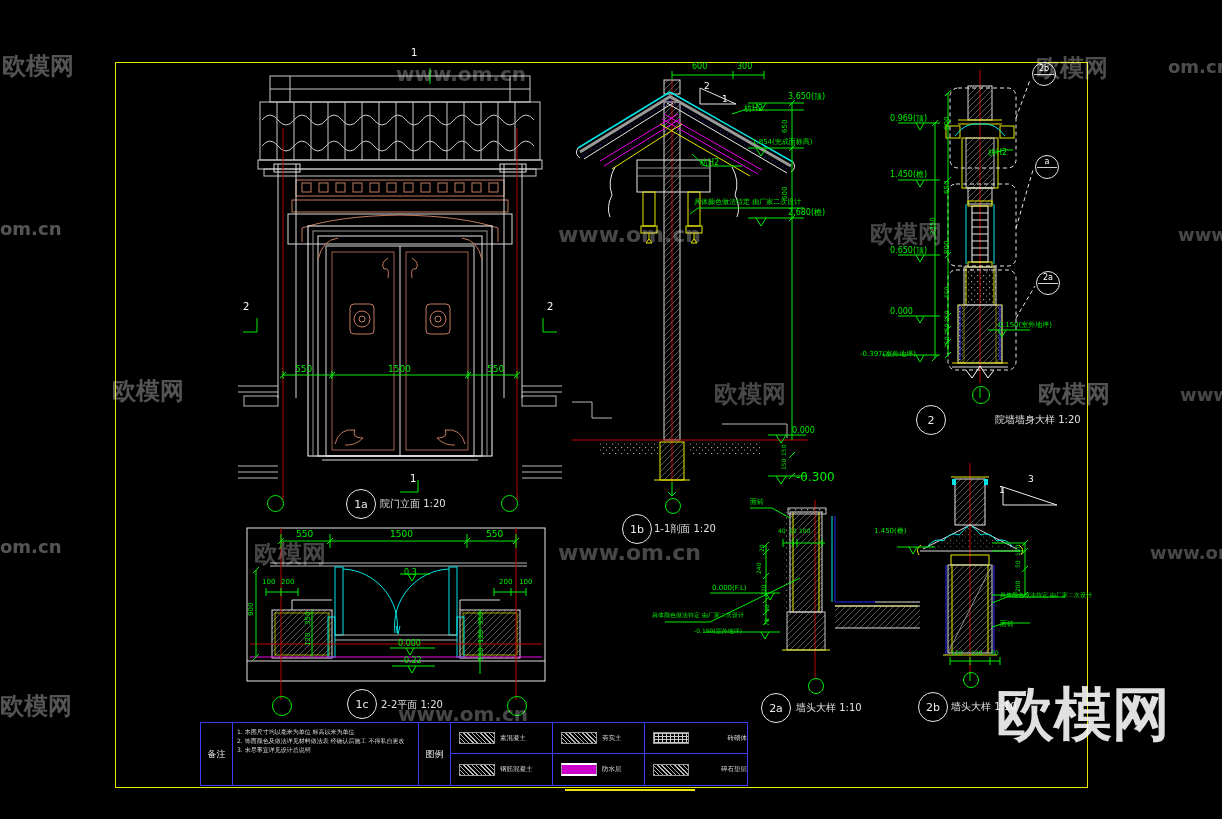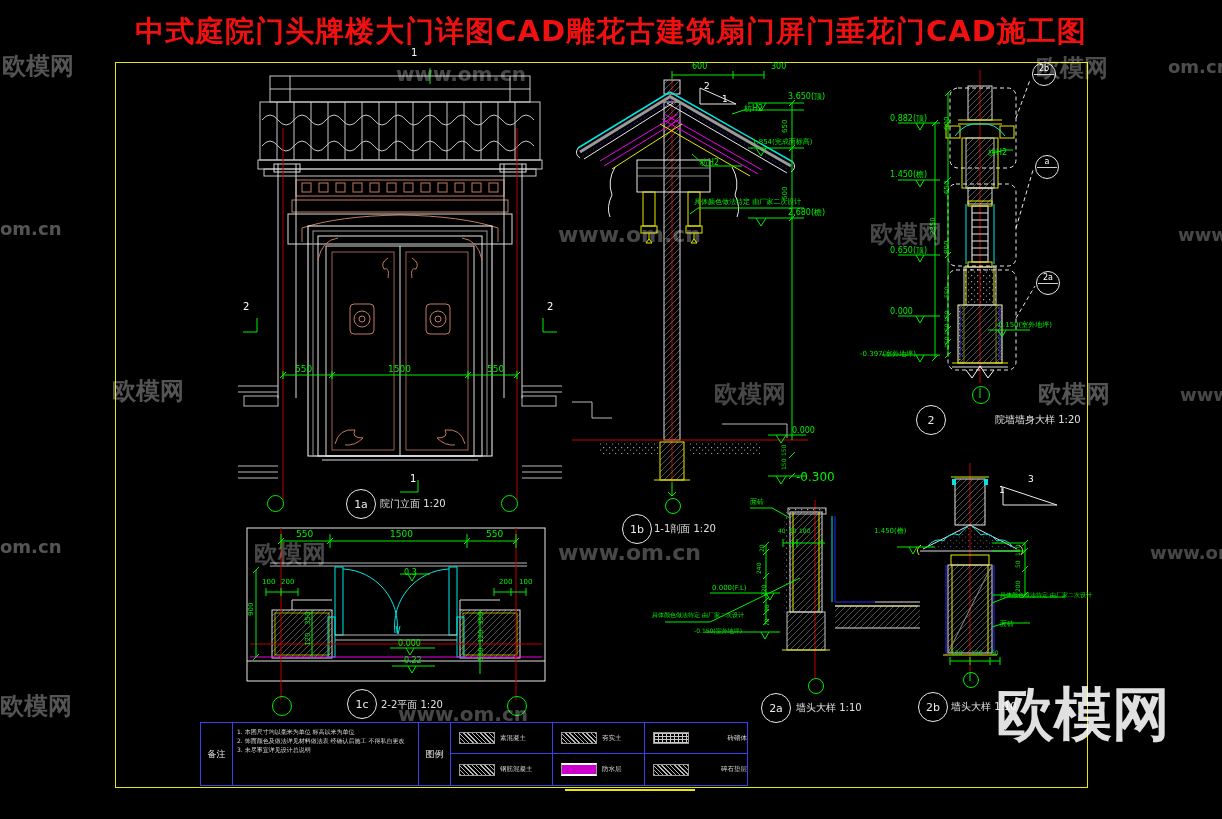--- a/index.html
+++ b/index.html
@@ -49,21 +49,20 @@
       <pattern id="hatch45" width="6" height="6" patternUnits="userSpaceOnUse">
         <path d="M0,6 L6,0" stroke="#8f8f8f" stroke-width="0.6"></path>
       </pattern>
       <pattern id="speck" width="6" height="6" patternUnits="userSpaceOnUse">
         <rect x="1" y="1" width="1.2" height="1.2" fill="#a8a8a8"></rect>
         <rect x="4" y="3.5" width="1.1" height="1.1" fill="#8f8f8f"></rect>
       </pattern>
     </defs>
   </svg>
 
-  <div class="title">中式庭院门头牌楼大门详图CAD雕花古建筑扇门屏门垂花门CAD施工图</div>
   <div class="frame"></div>
   <div class="yline" style="left:565px;top:789px;width:130px;height:2px"></div>
 
   <svg class="view" style="left:238px;top:68px" width="324" height="452" viewBox="0 0 324 452">
     <g fill="none" stroke="#c8c8c8" stroke-width="1">
       <rect x="32" y="8" width="260" height="26"></rect>
       <path d="M52,8 V34 M272,8 V34 M32,21 H292"></path>
       <rect x="22" y="34" width="280" height="58"></rect>
       <path d="M39,34 V92 M56,34 V92 M73,34 V92 M90,34 V92 M107,34 V92 M124,34 V92 M141,34 V92 M158,34 V92 M175,34 V92 M192,34 V92 M209,34 V92 M226,34 V92 M243,34 V92 M260,34 V92 M277,34 V92"></path>
       <path d="M24,52 q8,-10 16,0 t16,0 t16,0 t16,0 t16,0 t16,0 t16,0 t16,0 t16,0 t16,0 t16,0 t16,0 t16,0 t16,0 t16,0 t16,0 t16,0"></path>
@@ -386,36 +385,36 @@
 
   <div id="ann">
       <span style="left: 295px; top: 364px; font-size: 9px; color: rgb(0, 238, 0);">550</span>
       <span style="left: 388px; top: 364px; font-size: 9px; color: rgb(0, 238, 0);">1500</span>
       <span style="left: 487px; top: 364px; font-size: 9px; color: rgb(0, 238, 0);">550</span>
       <span style="left: 243px; top: 301px; font-size: 10px; color: rgb(255, 255, 255);">2</span>
       <span style="left: 547px; top: 301px; font-size: 10px; color: rgb(255, 255, 255);">2</span>
       <span style="left: 410px; top: 473px; font-size: 10px; color: rgb(255, 255, 255);">1</span>
       <span style="left: 411px; top: 47px; font-size: 10px; color: rgb(255, 255, 255);">1</span>
       <span style="left: 692px; top: 62px; font-size: 8px; color: rgb(0, 238, 0);">600</span>
-      <span style="left: 737px; top: 62px; font-size: 8px; color: rgb(0, 238, 0); margin-left: 34px;">300</span>
+      <span style="left: 737px; top: 62px; font-size: 8px; color: rgb(0, 238, 0);">300</span>
       <span style="left: 704px; top: 81px; font-size: 9px; color: rgb(255, 255, 255);">2</span>
       <span style="left: 722px; top: 94px; font-size: 9px; color: rgb(255, 255, 255);">1</span>
       <span style="left: 744px; top: 103px; font-size: 8px; color: rgb(0, 238, 0);">枋H2</span>
       <span style="left: 700px; top: 157px; font-size: 8px; color: rgb(0, 238, 0);">枋H2</span>
       <span style="left: 788px; top: 91px; font-size: 8px; color: rgb(0, 238, 0);">3.650(顶)</span>
       <span style="left: 781px; top: 133px; font-size: 7px; color: rgb(0, 238, 0); transform: rotate(-90deg);">650</span>
       <span style="left: 752px; top: 137px; font-size: 7px; color: rgb(0, 238, 0);">1.854(完成面标高)</span>
       <span style="left: 781px; top: 200px; font-size: 7px; color: rgb(0, 238, 0); transform: rotate(-90deg);">600</span>
       <span style="left: 788px; top: 207px; font-size: 8px; color: rgb(0, 238, 0);">2.680(檐)</span>
       <span style="left: 694px; top: 197px; font-size: 7px; color: rgb(0, 238, 0);">具体颜色做法待定 由厂家二次设计</span>
       <span style="left: 792px; top: 426px; font-size: 8px; color: rgb(0, 238, 0);">0.000</span>
       <span style="left: 780px; top: 456px; font-size: 6px; color: rgb(0, 238, 0); transform: rotate(-90deg);">150</span>
       <span style="left: 780px; top: 470px; font-size: 6px; color: rgb(0, 238, 0); transform: rotate(-90deg);">150</span>
       <span style="left: 752px; top: 470px; font-size: 12px; color: rgb(0, 238, 0); margin-left: 44px;">-0.300</span>
-      <span style="left: 890px; top: 113px; font-size: 8px; color: rgb(0, 238, 0);">0.882(顶)</span>
+      <span style="left: 890px; top: 113px; font-size: 8px; color: rgb(0, 238, 0);">0.969(顶)</span>
       <span style="left: 890px; top: 169px; font-size: 8px; color: rgb(0, 238, 0);">1.450(檐)</span>
       <span style="left: 890px; top: 245px; font-size: 8px; color: rgb(0, 238, 0);">0.650(顶)</span>
       <span style="left: 890px; top: 307px; font-size: 8px; color: rgb(0, 238, 0);">0.000</span>
       <span style="left: 860px; top: 349px; font-size: 7px; color: rgb(0, 238, 0);">-0.397(室外地坪)</span>
       <span style="left: 943px; top: 130px; font-size: 7px; color: rgb(0, 238, 0); transform: rotate(-90deg);">600</span>
       <span style="left: 943px; top: 194px; font-size: 7px; color: rgb(0, 238, 0); transform: rotate(-90deg);">650</span>
       <span style="left: 943px; top: 254px; font-size: 7px; color: rgb(0, 238, 0); transform: rotate(-90deg);">800</span>
       <span style="left: 943px; top: 298px; font-size: 6px; color: rgb(0, 238, 0); transform: rotate(-90deg);">550</span>
       <span style="left: 943px; top: 322px; font-size: 6px; color: rgb(0, 238, 0); transform: rotate(-90deg);">150</span>
       <span style="left: 943px; top: 335px; font-size: 6px; color: rgb(0, 238, 0); transform: rotate(-90deg);">150</span>

